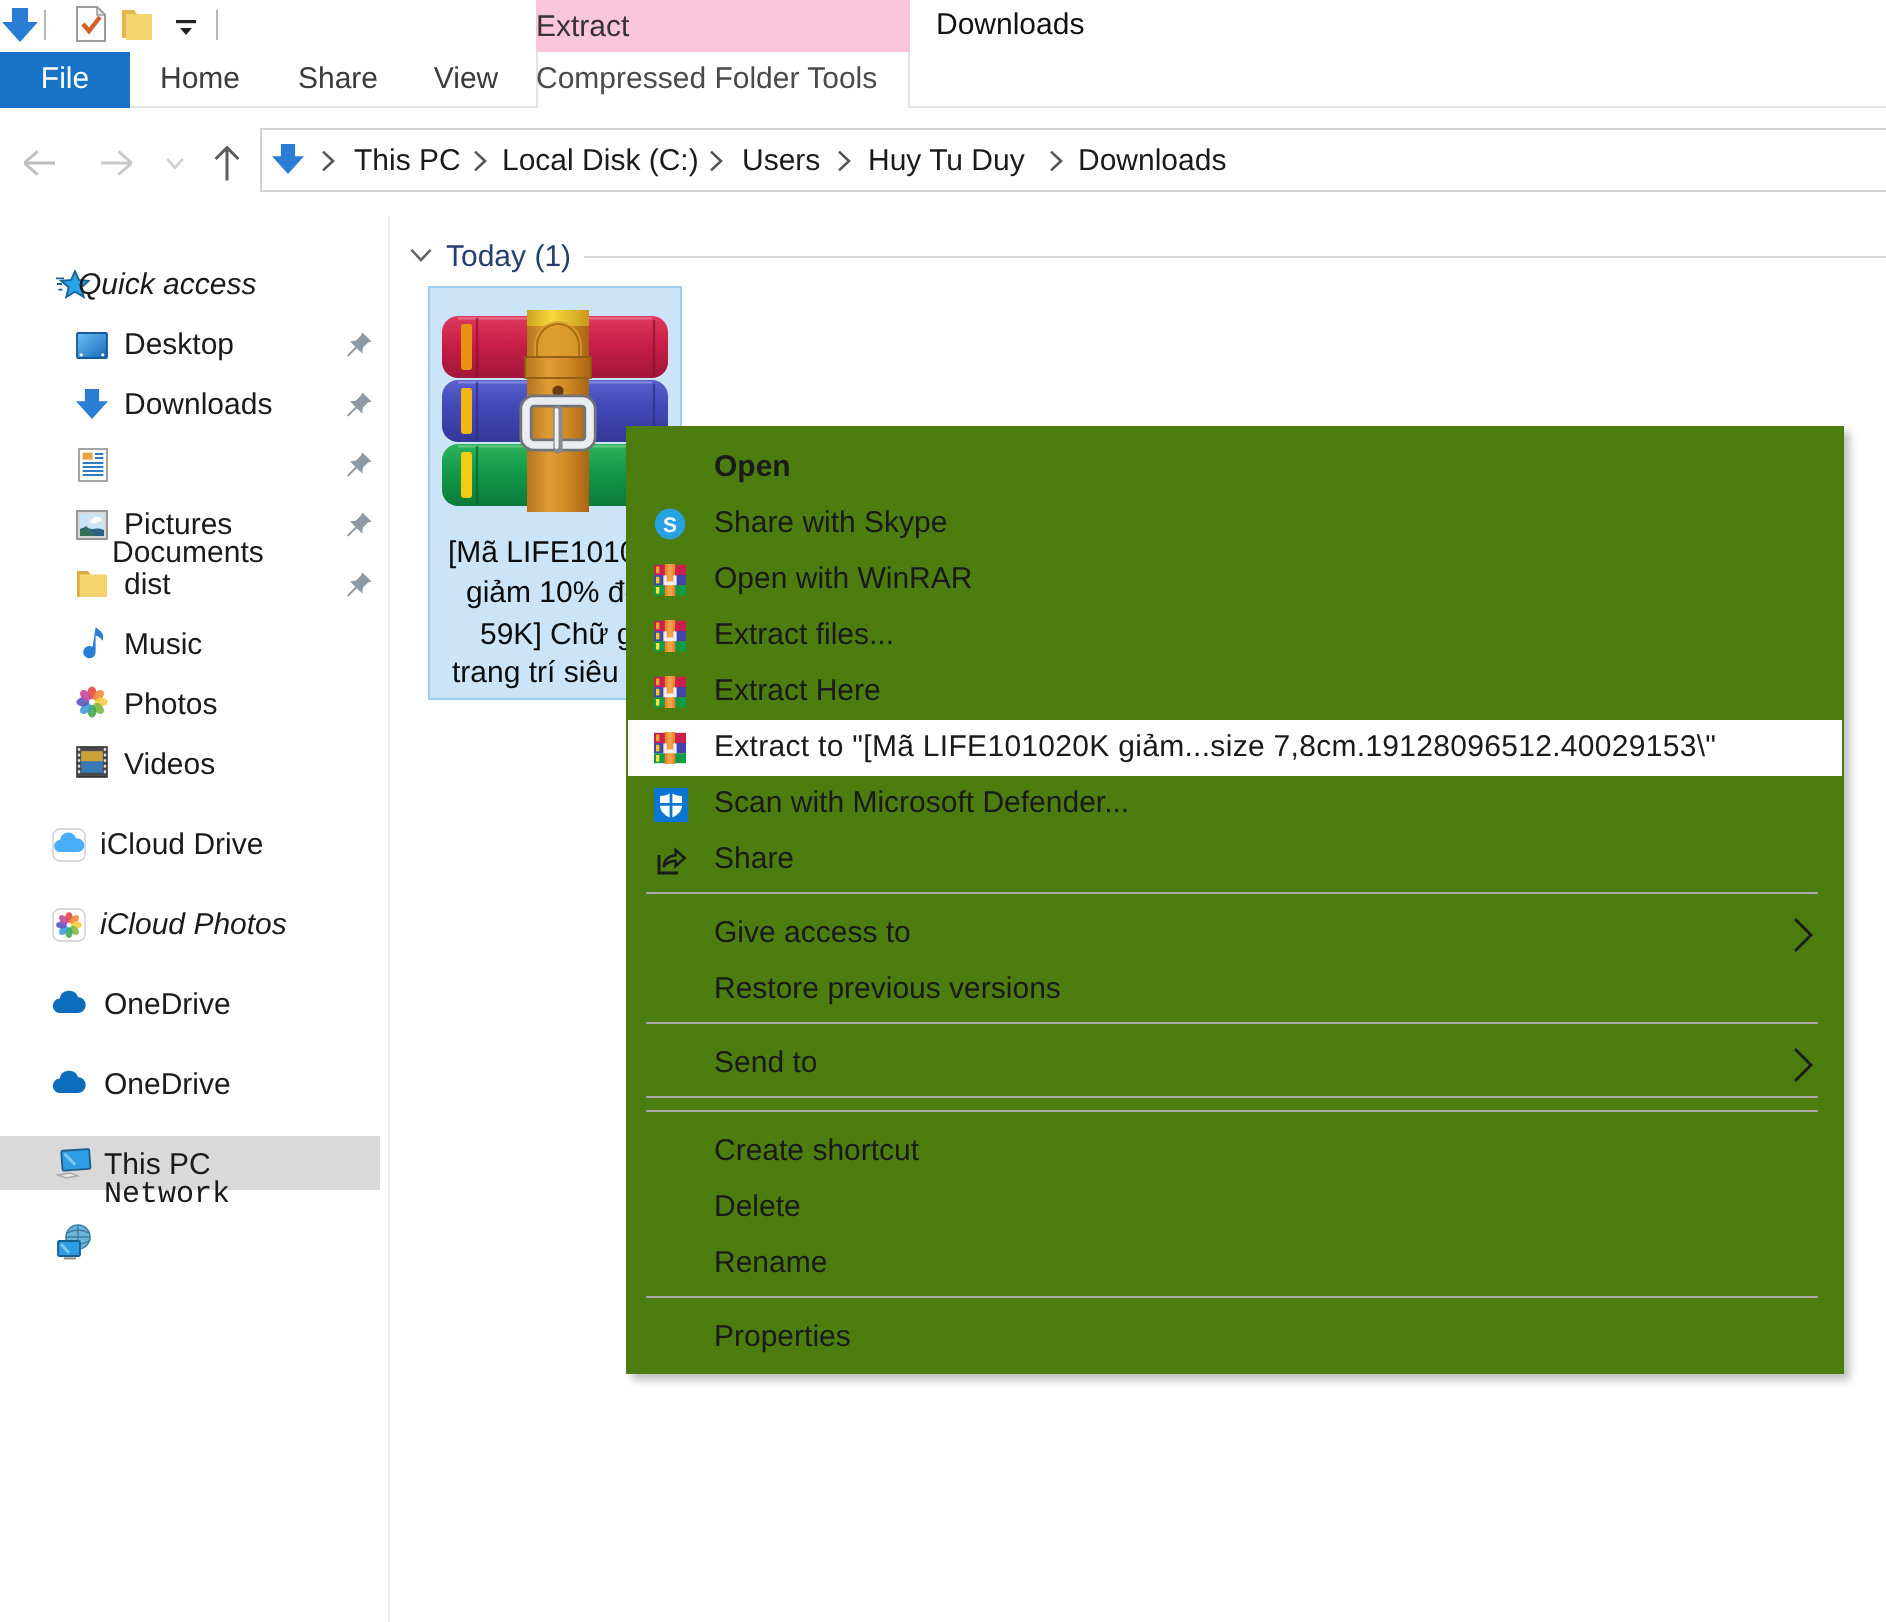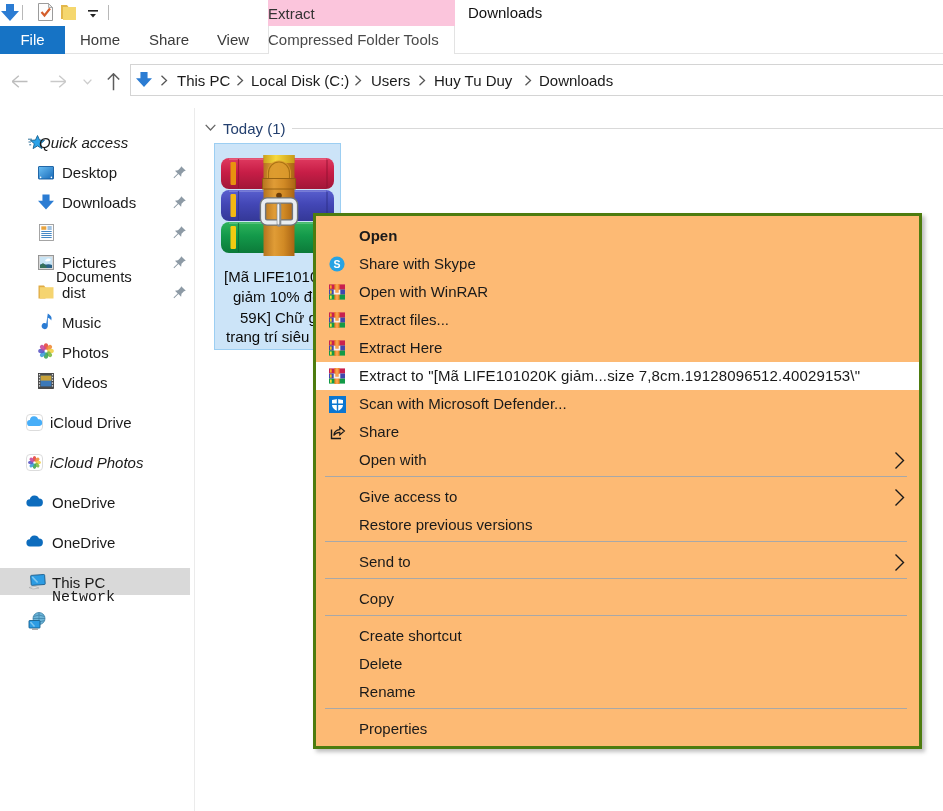--- a/index.html
+++ b/index.html
@@ -338,21 +338,21 @@
     <rect x="42" y="45.5" width="32" height="22" rx="4" fill="none" stroke="#e9edf0" stroke-width="3.8"></rect>
     <path d="M58 50 v19.5" stroke="#858b90" stroke-width="4.6" stroke-linecap="round"></path>
     <path d="M57.3 50 v18.5" stroke="#eff1f3" stroke-width="1.9" stroke-linecap="round"></path>
   </g>
 </svg>
 <div class="abs txt" style="left:224px;top:268px;color:#0b0b0b;">[Mã LIFE101020K</div>
 <div class="abs txt" style="left:233px;top:288px;color:#0b0b0b;">giảm 10% đơn</div>
 <div class="abs txt" style="left:240px;top:309px;color:#0b0b0b;">59K] Chữ gỗ</div>
 <div class="abs txt" style="left:226px;top:328px;color:#0b0b0b;">trang trí siêu đẹp</div>
 
-<div id="menu" class="abs" style="left:313px;top:213px;width:609px;background:#fdba74;border:3px solid #4d7c0f;box-shadow:3px 3px 4px rgba(0,0,0,0.25);padding:6px 0 3px;">
+<div id="menu" class="abs" style="left:313px;top:213px;width:609px;background:#4d7c0f;border:1px solid #4d7c0f;box-shadow:3px 3px 4px rgba(0,0,0,0.25);padding:6px 0 3px;">
   <div class="mi"><b>Open</b></div>
   <div class="mi"><span class="mic">
     <svg width="16" height="16" viewBox="0 0 16 16">
             <circle cx="8" cy="8" r="7.6" fill="#27a3e3"></circle>
             <text x="8" y="12" font-size="10.5" font-weight="bold" fill="#fff" text-anchor="middle" font-family="Liberation Sans">S</text>
           </svg>
   </span>Share with Skype</div>
   <div class="mi"><span class="mic">
     <svg width="16" height="16" viewBox="0 0 16 16">
             <rect x="0" y="0.4" width="16" height="5.1" fill="#c9204e"></rect>
@@ -411,40 +411,34 @@
             <path d="M8.5 2.5 c1.8 1 3.6 1.4 5.5 1.5 v4.5 c0 3.3 -2.4 5.3 -5.5 6.5 c-3.1 -1.2 -5.5 -3.2 -5.5 -6.5 v-4.5 c1.9 -0.1 3.7 -0.5 5.5 -1.5 z" fill="#fff"></path>
             <path d="M8.5 2 v13.5 M2.5 8.2 h12.5" stroke="#0b76d1" stroke-width="1.4"></path>
           </svg>
   </span>Scan with Microsoft Defender...</div>
   <div class="mi"><span class="mic">
     <svg width="17" height="17" viewBox="0 0 17 17">
             <path d="M2.5 5.5 v9 h9.5" fill="none" stroke="#1a1a1a" stroke-width="1.4"></path>
             <path d="M4.8 11.5 c0.3 -3.6 2.6 -5.6 6 -5.9 l0 -2.6 4.6 4 -4.6 4 0 -2.6 c-2.6 0.1 -4.6 1 -6 3.1 z" fill="none" stroke="#1a1a1a" stroke-width="1.2"></path>
           </svg>
   </span>Share</div>
-  <div class="mi">Open with<span class="arr">
-    <svg width="13" height="21" viewBox="0 0 13 21">
-            <path d="M2.5 2.5 L10.5 10.5 L2.5 18.5" fill="none" stroke="#1a1a1a" stroke-width="1.4"></path>
-          </svg>
-  </span></div>
   <div class="msep"></div>
   <div class="mi">Give access to<span class="arr">
     <svg width="13" height="21" viewBox="0 0 13 21">
             <path d="M2.5 2.5 L10.5 10.5 L2.5 18.5" fill="none" stroke="#1a1a1a" stroke-width="1.4"></path>
           </svg>
   </span></div>
   <div class="mi">Restore previous versions</div>
   <div class="msep"></div>
   <div class="mi">Send to<span class="arr">
     <svg width="13" height="21" viewBox="0 0 13 21">
             <path d="M2.5 2.5 L10.5 10.5 L2.5 18.5" fill="none" stroke="#1a1a1a" stroke-width="1.4"></path>
           </svg>
   </span></div>
   <div class="msep"></div>
-  <div class="mi">Copy</div>
   <div class="msep"></div>
   <div class="mi">Create shortcut</div>
   <div class="mi">Delete</div>
   <div class="mi">Rename</div>
   <div class="msep"></div>
   <div class="mi">Properties</div>
 </div>
 
 </div>
 

